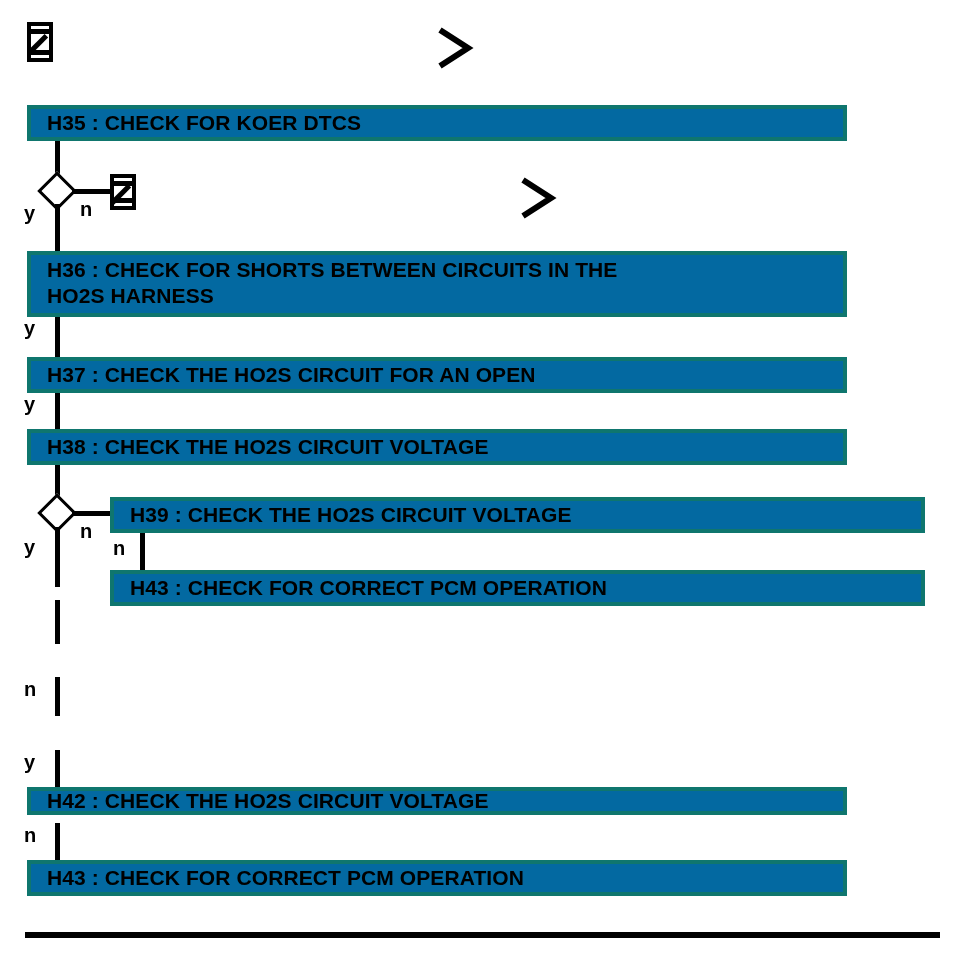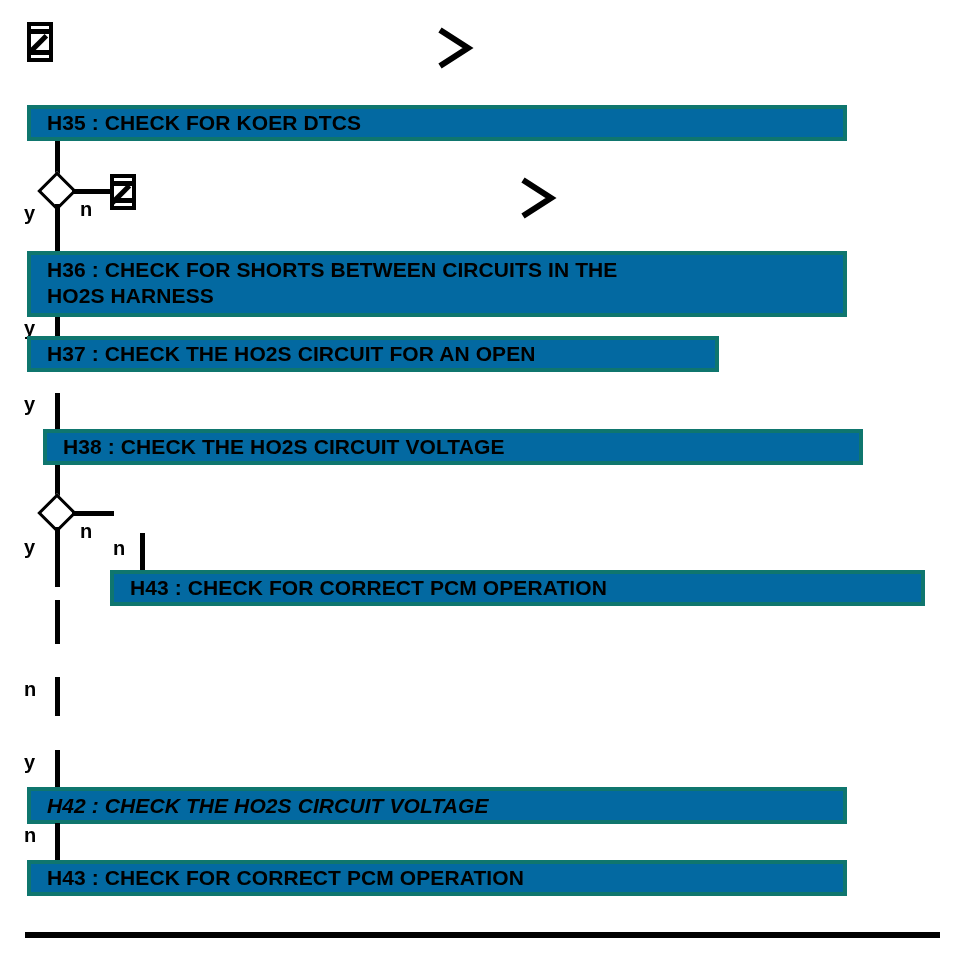--- a/index.html
+++ b/index.html
@@ -156,60 +156,63 @@
   <div class="vline" style="left:55px; top:204px; width:5px; height:50px;"></div>
 
   <div class="step-box" style="left:27px; top:251px; width:820px; height:66px; align-items:flex-start; padding-top:2px;">
     <span class="step-label">H36 : CHECK FOR SHORTS BETWEEN CIRCUITS IN THE
 HO2S HARNESS</span>
   </div>
 
   <div class="vline" style="left:55px; top:317px; width:5px; height:42px;"></div>
   <span class="branch-label" style="left:24px; top:318px;">y</span>
 
-  <div class="step-box" style="left:27px; top:336px; width:692px; height:36px;">
+  <div class="step-box" style="left:27px; top:357px; width:820px; height:36px;">
     <span class="step-label">H37 : CHECK THE HO2S CIRCUIT FOR AN OPEN</span>
   </div>
 
   <div class="vline" style="left:55px; top:393px; width:5px; height:38px;"></div>
   <span class="branch-label" style="left:24px; top:394px;">y</span>
 
-  <div class="step-box" style="left:27px; top:429px; width:820px; height:36px;margin-left:16px;">
+  <div class="step-box" style="left:27px; top:429px; width:820px; height:36px;">
     <span class="step-label">H38 : CHECK THE HO2S CIRCUIT VOLTAGE</span>
   </div>
 
   <div class="vline" style="left:55px; top:465px; width:5px; height:38px;"></div>
 
   <div class="diamond" style="left:43px; top:499px;"></div>
 
   <div class="hline" style="left:72px; top:511px; width:42px; height:5px;"></div>
 
   <span class="branch-label" style="left:24px; top:537px;">y</span>
   <span class="branch-label" style="left:80px; top:521px;">n</span>
 
+  <div class="step-box" style="left:110px; top:497px; width:815px; height:36px;">
+    <span class="step-label">H39 : CHECK THE HO2S CIRCUIT VOLTAGE</span>
+  </div>
 
   <div class="vline" style="left:140px; top:533px; width:5px; height:40px;"></div>
   <span class="branch-label" style="left:113px; top:538px;">n</span>
 
   <div class="step-box" style="left:110px; top:570px; width:815px; height:36px;">
     <span class="step-label">H43 : CHECK FOR CORRECT PCM OPERATION</span>
   </div>
 
   <div class="vline" style="left:55px; top:527px; width:5px; height:60px;"></div>
   <div class="vline" style="left:55px; top:600px; width:5px; height:44px;"></div>
 
 
   <div class="vline" style="left:55px; top:677px; width:5px; height:39px;"></div>
   <span class="branch-label" style="left:24px; top:679px;">n</span>
 
 
   <div class="vline" style="left:55px; top:750px; width:5px; height:39px;"></div>
   <span class="branch-label" style="left:24px; top:752px;">y</span>
 
-  <div class="step-box" style="left:27px; top:787px; width:820px; height:37px;font-style:italic;">
+  <div class="step-box" style="left:27px; top:787px; width:820px; height:28px;">
     <span class="step-label">H42 : CHECK THE HO2S CIRCUIT VOLTAGE</span>
   </div>
 
   <div class="vline" style="left:55px; top:823px; width:5px; height:39px;"></div>
   <span class="branch-label" style="left:24px; top:825px;">n</span>
 
   <div class="step-box" style="left:27px; top:860px; width:820px; height:36px;">
     <span class="step-label">H43 : CHECK FOR CORRECT PCM OPERATION</span>
   </div>
 

